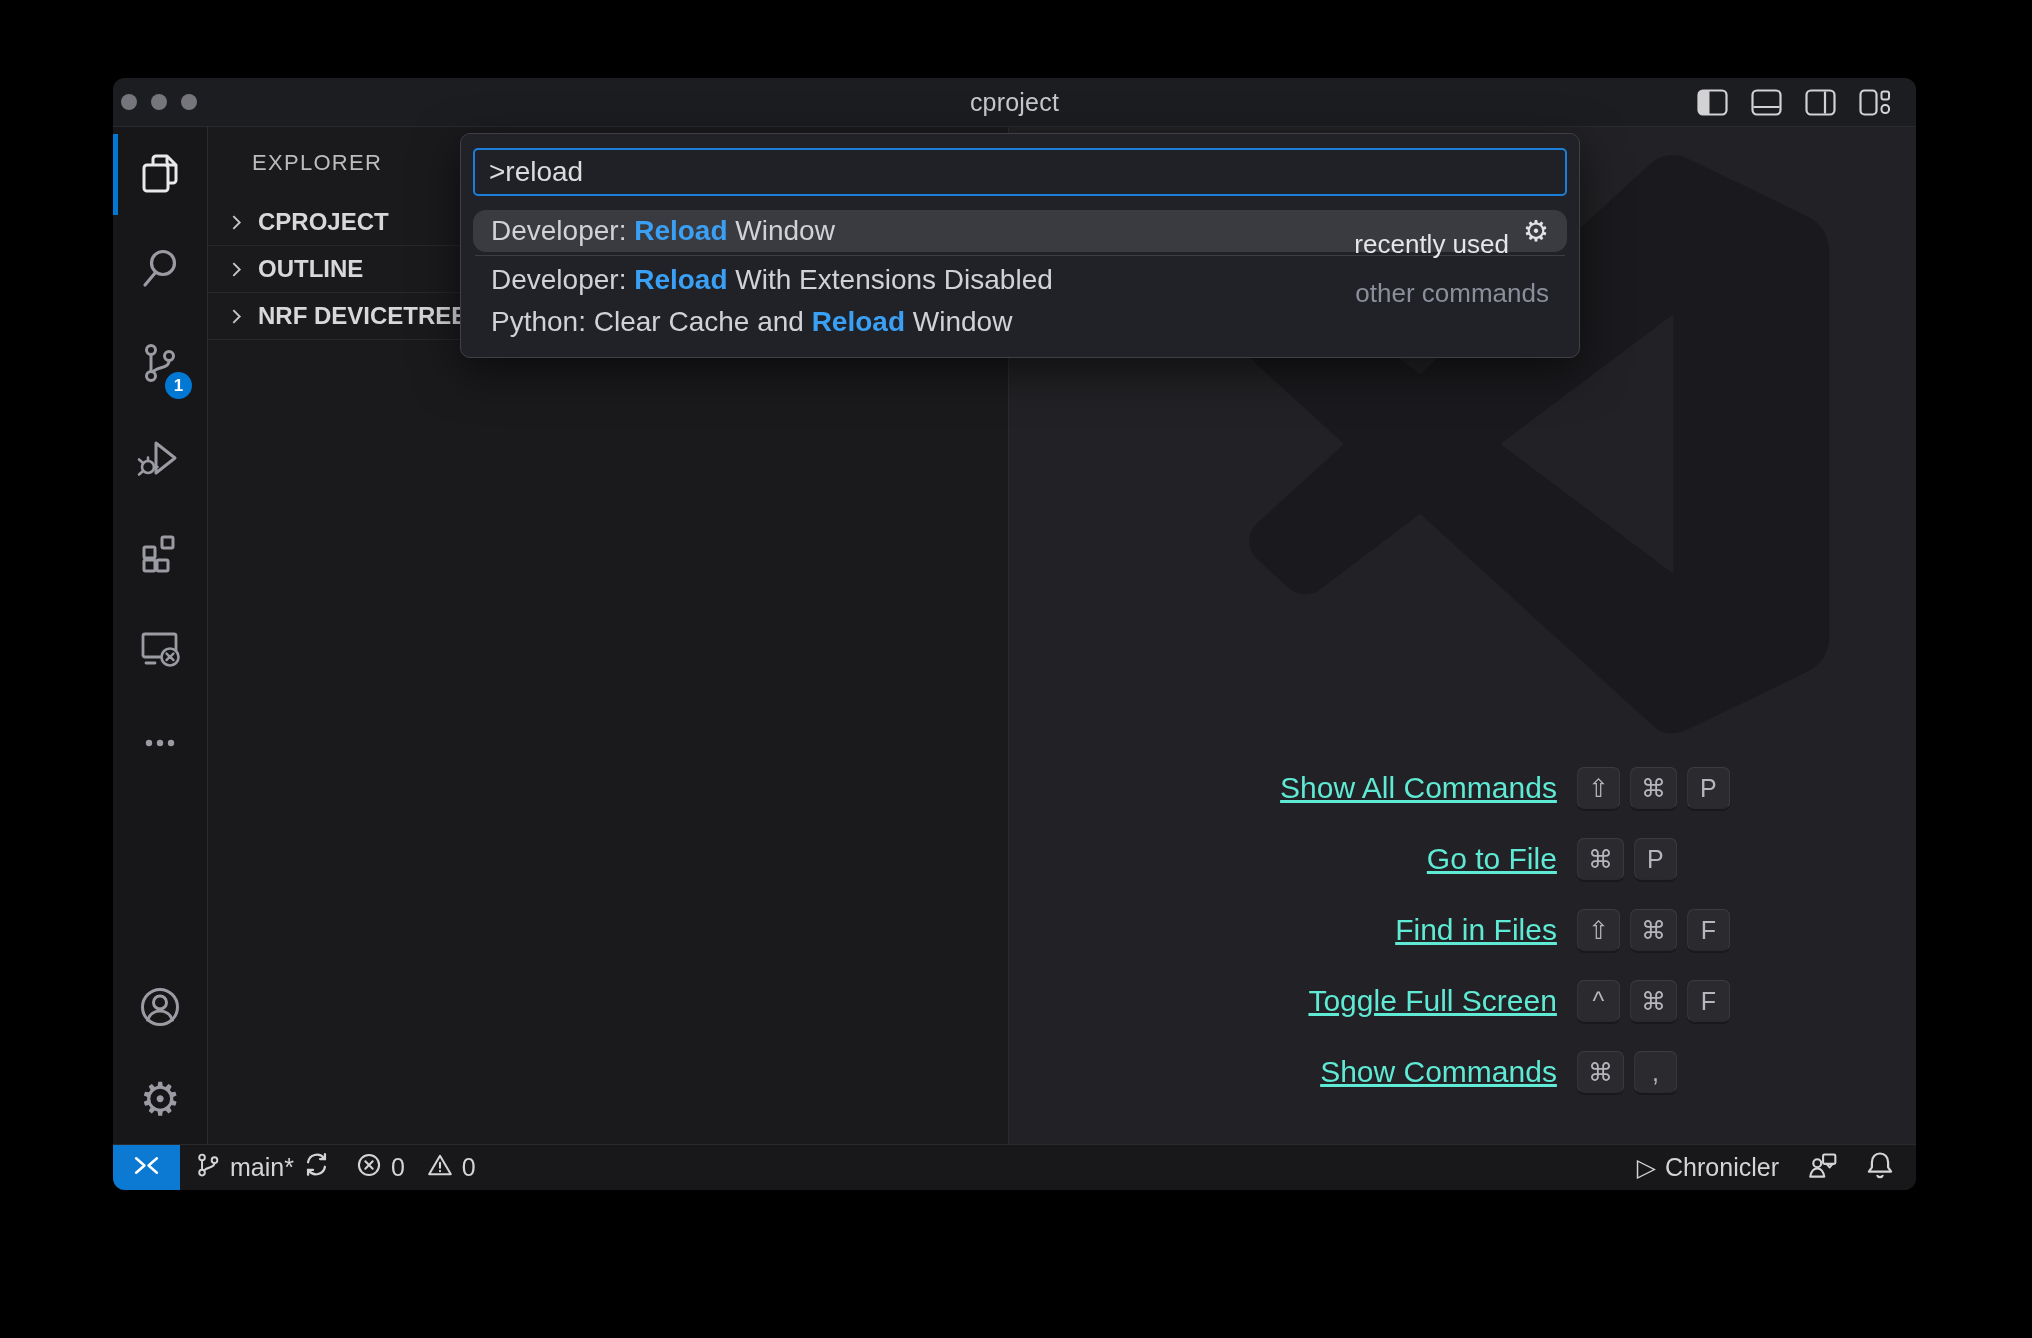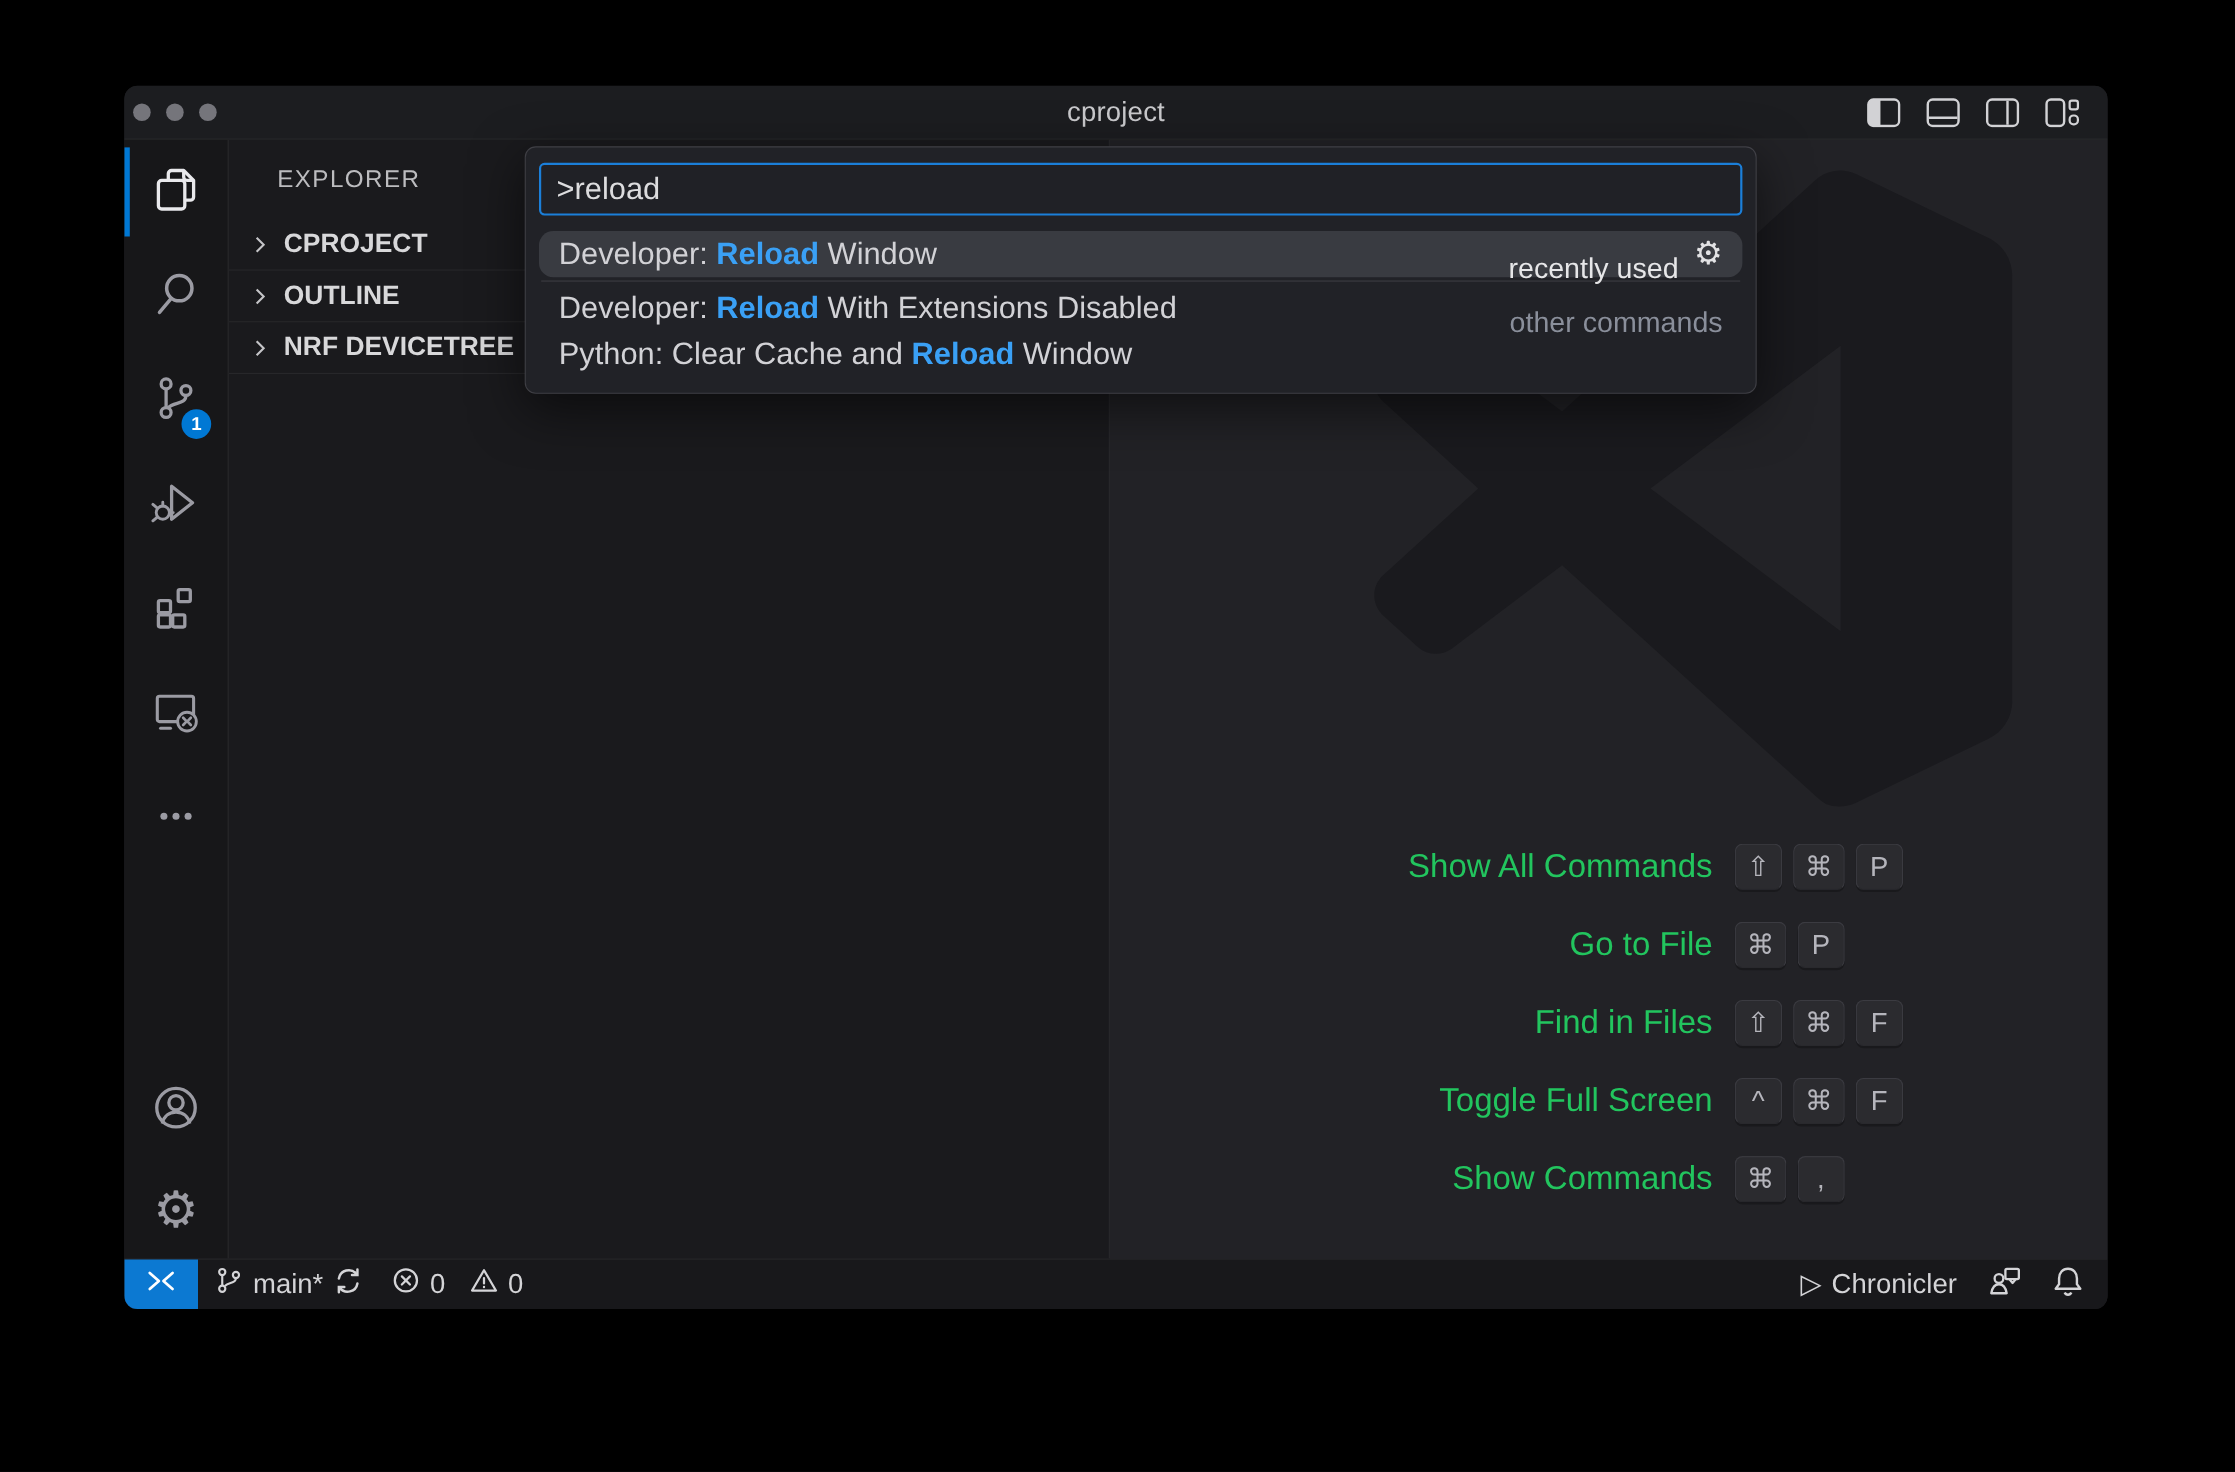--- a/index.html
+++ b/index.html
@@ -42,27 +42,27 @@
     color:#bcbcbf;font-size:22px;letter-spacing:1.3px;}
   .sb-section{height:46px;display:flex;align-items:center;padding-left:20px;gap:13px;
     color:#d8d8da;font-size:24px;font-weight:700;border-top:1px solid #27272a;}
   .sb-section:last-child{border-bottom:1px solid #27272a;}
   .sb-chevron{display:flex;color:#c5c5c8;}
   
   .editor{flex:1;background:#222226;position:relative;overflow:hidden;}
   .watermark-logo{position:absolute;left:172px;top:26px;}
   .shortcuts{position:absolute;top:640px;left:496px;transform:translateX(-50%);
     display:grid;grid-template-columns:auto auto;column-gap:20px;row-gap:29px;align-items:center;}
-  .sc-label{justify-self:end;color:#22c55e;font-size:30px;white-space:nowrap;}
+  .sc-label{justify-self:end;color:#5eead4;font-size:30px;white-space:nowrap;text-decoration:underline;}
   .sc-keys{display:flex;gap:10px;}
   .key{min-width:21px;height:40px;padding:0 10px;background:#2b2b2f;border:1px solid #3b3b41;
     border-bottom-color:#29292d;border-radius:7px;color:#b5b5bc;font-size:25px;
     display:flex;align-items:center;justify-content:center;box-shadow:0 2px 0 rgba(0,0,0,.25);}
   
-  .palette{position:absolute;left:364px;top:54px;width:1120px;z-index:20;
+  .palette{position:absolute;left:347px;top:54px;width:1120px;z-index:20;
     background:#212227;border:1px solid #3f3f45;border-radius:10px;
     box-shadow:0 14px 46px rgba(0,0,0,.55);padding:12px 12px 14px;box-sizing:border-box;}
   .qp-input{height:44px;border:2px solid #1b7fd9;border-radius:5px;background:#202126;
     display:flex;align-items:center;padding:0 14px;margin-top:2px;}
   .qp-query{color:#dcdcde;font-size:28px;}
   .qp-list{margin-top:14px;}
   .qp-row{height:42px;display:flex;align-items:center;padding:0 18px;border-radius:6px;
     font-size:28px;color:#d2d2d6;}
   .qp-row.selected{background:#393b41;border-radius:13px;}
   .hl{color:#3aa0f5;font-weight:700;}

